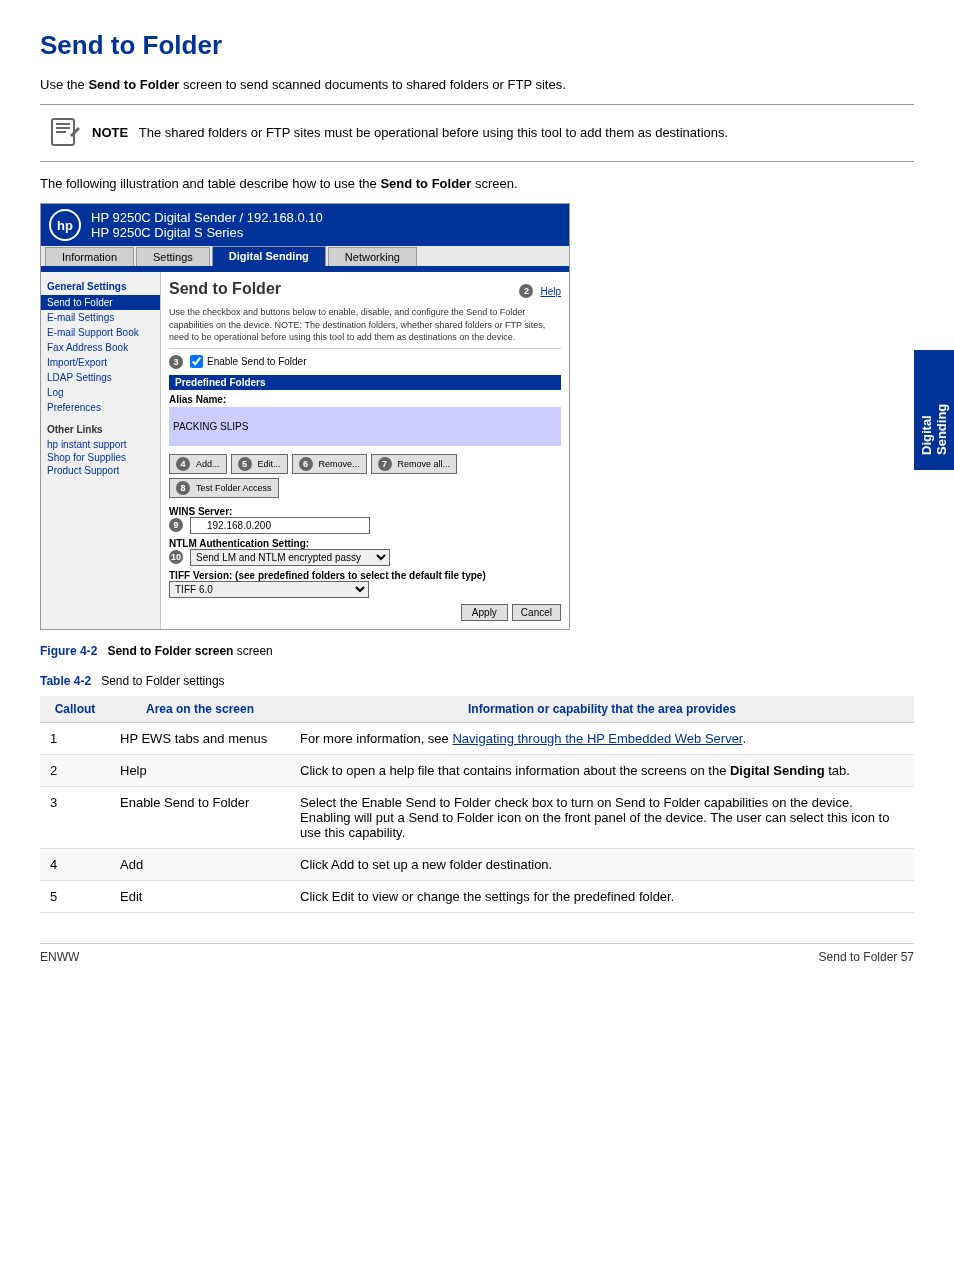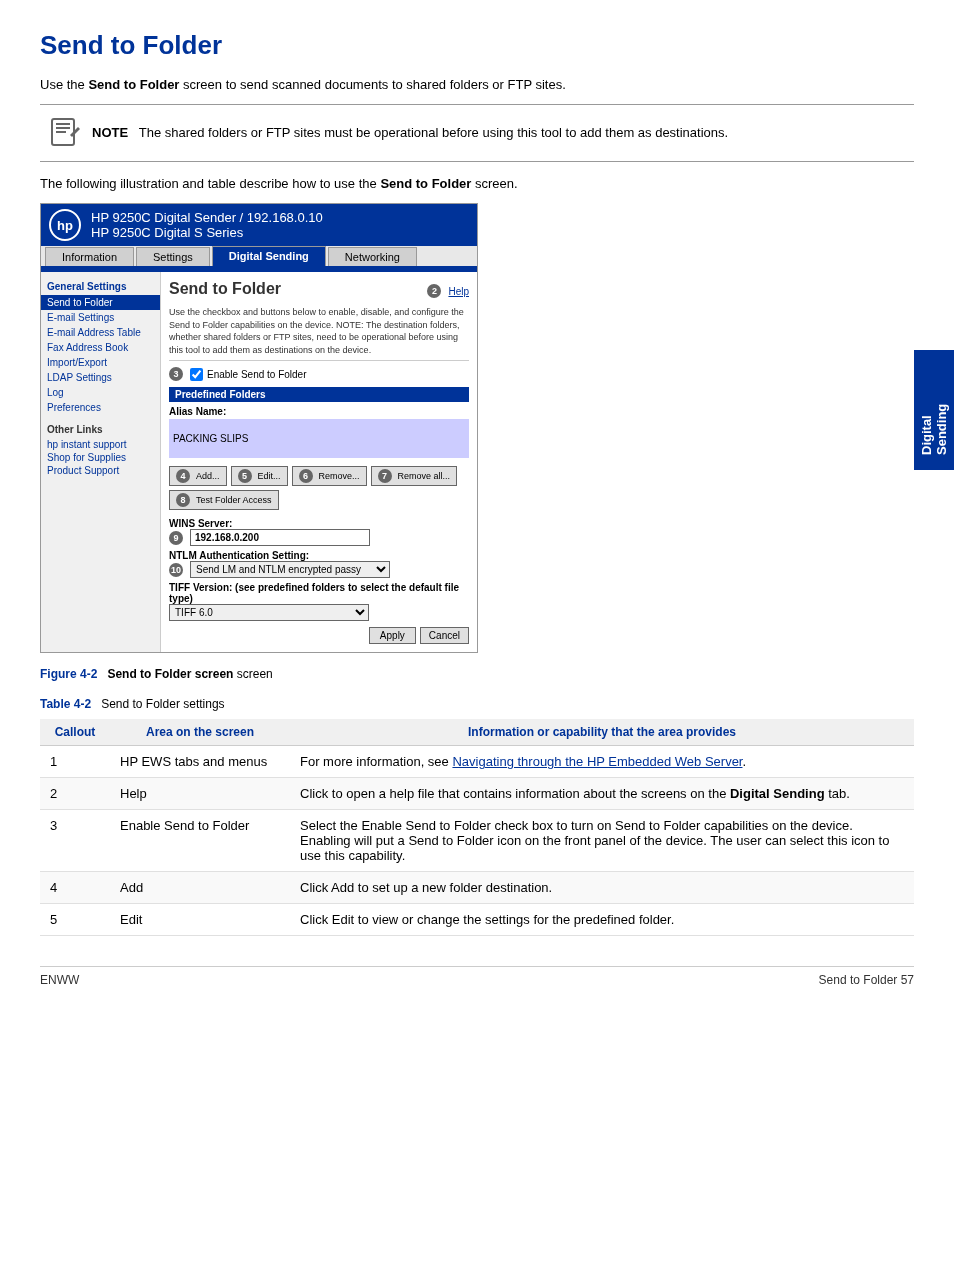--- a/index.html
+++ b/index.html
@@ -50,21 +50,21 @@
 
     
     .second-intro { font-size: 13px; margin-bottom: 12px; }
     .second-intro strong { font-weight: bold; }
 
     
     .screenshot-container {
       border: 1px solid #999;
       margin-bottom: 14px;
       background: #0ea5e9;
-      width: 438px;
+      width: 530px;
     }
 
     
     .hp-header {
       background: #003399;
       color: #fff;
       display: flex;
       align-items: center;
       gap: 10px;
       padding: 5px 8px;
@@ -236,24 +236,23 @@
       margin-bottom: 4px;
     }
 
     .field-row {
       margin-bottom: 4px;
       font-size: 10px;
     }
     .field-row label { display: block; font-weight: bold; font-size: 10px; }
     .field-input {
       border: 1px solid #666;
-      padding: 2px 4px;
+      padding: 2px 16px;
       font-size: 10px;
       width: 180px;
-      font-weight: bold;
     }
     .field-select {
       border: 1px solid #666;
       font-size: 10px;
       padding: 1px;
       width: 200px;
     }
 
     .apply-cancel-row {
       display: flex;
@@ -403,21 +402,21 @@
   </div>
 
   <div class="blue-bar"></div>
 
   <div class="main-content">
 
     <div class="sidebar">
       <div class="sidebar-section-header">General Settings</div>
       <div class="sidebar-item active">Send to Folder</div>
       <div class="sidebar-item">E-mail Settings</div>
-      <div class="sidebar-item">E-mail Address Table</div>
+      <div class="sidebar-item">E-mail Support Book</div>
       <div class="sidebar-item">Fax Address Book</div>
       <div class="sidebar-item">Import/Export</div>
       <div class="sidebar-item">LDAP Settings</div>
       <div class="sidebar-item">Log</div>
       <div class="sidebar-item">Preferences</div>
       <div class="sidebar-divider"></div>
       <div class="sidebar-other-links">Other Links</div>
       <div class="sidebar-link">hp instant support</div>
       <div class="sidebar-link">Shop for Supplies</div>
       <div class="sidebar-link">Product Support</div>

